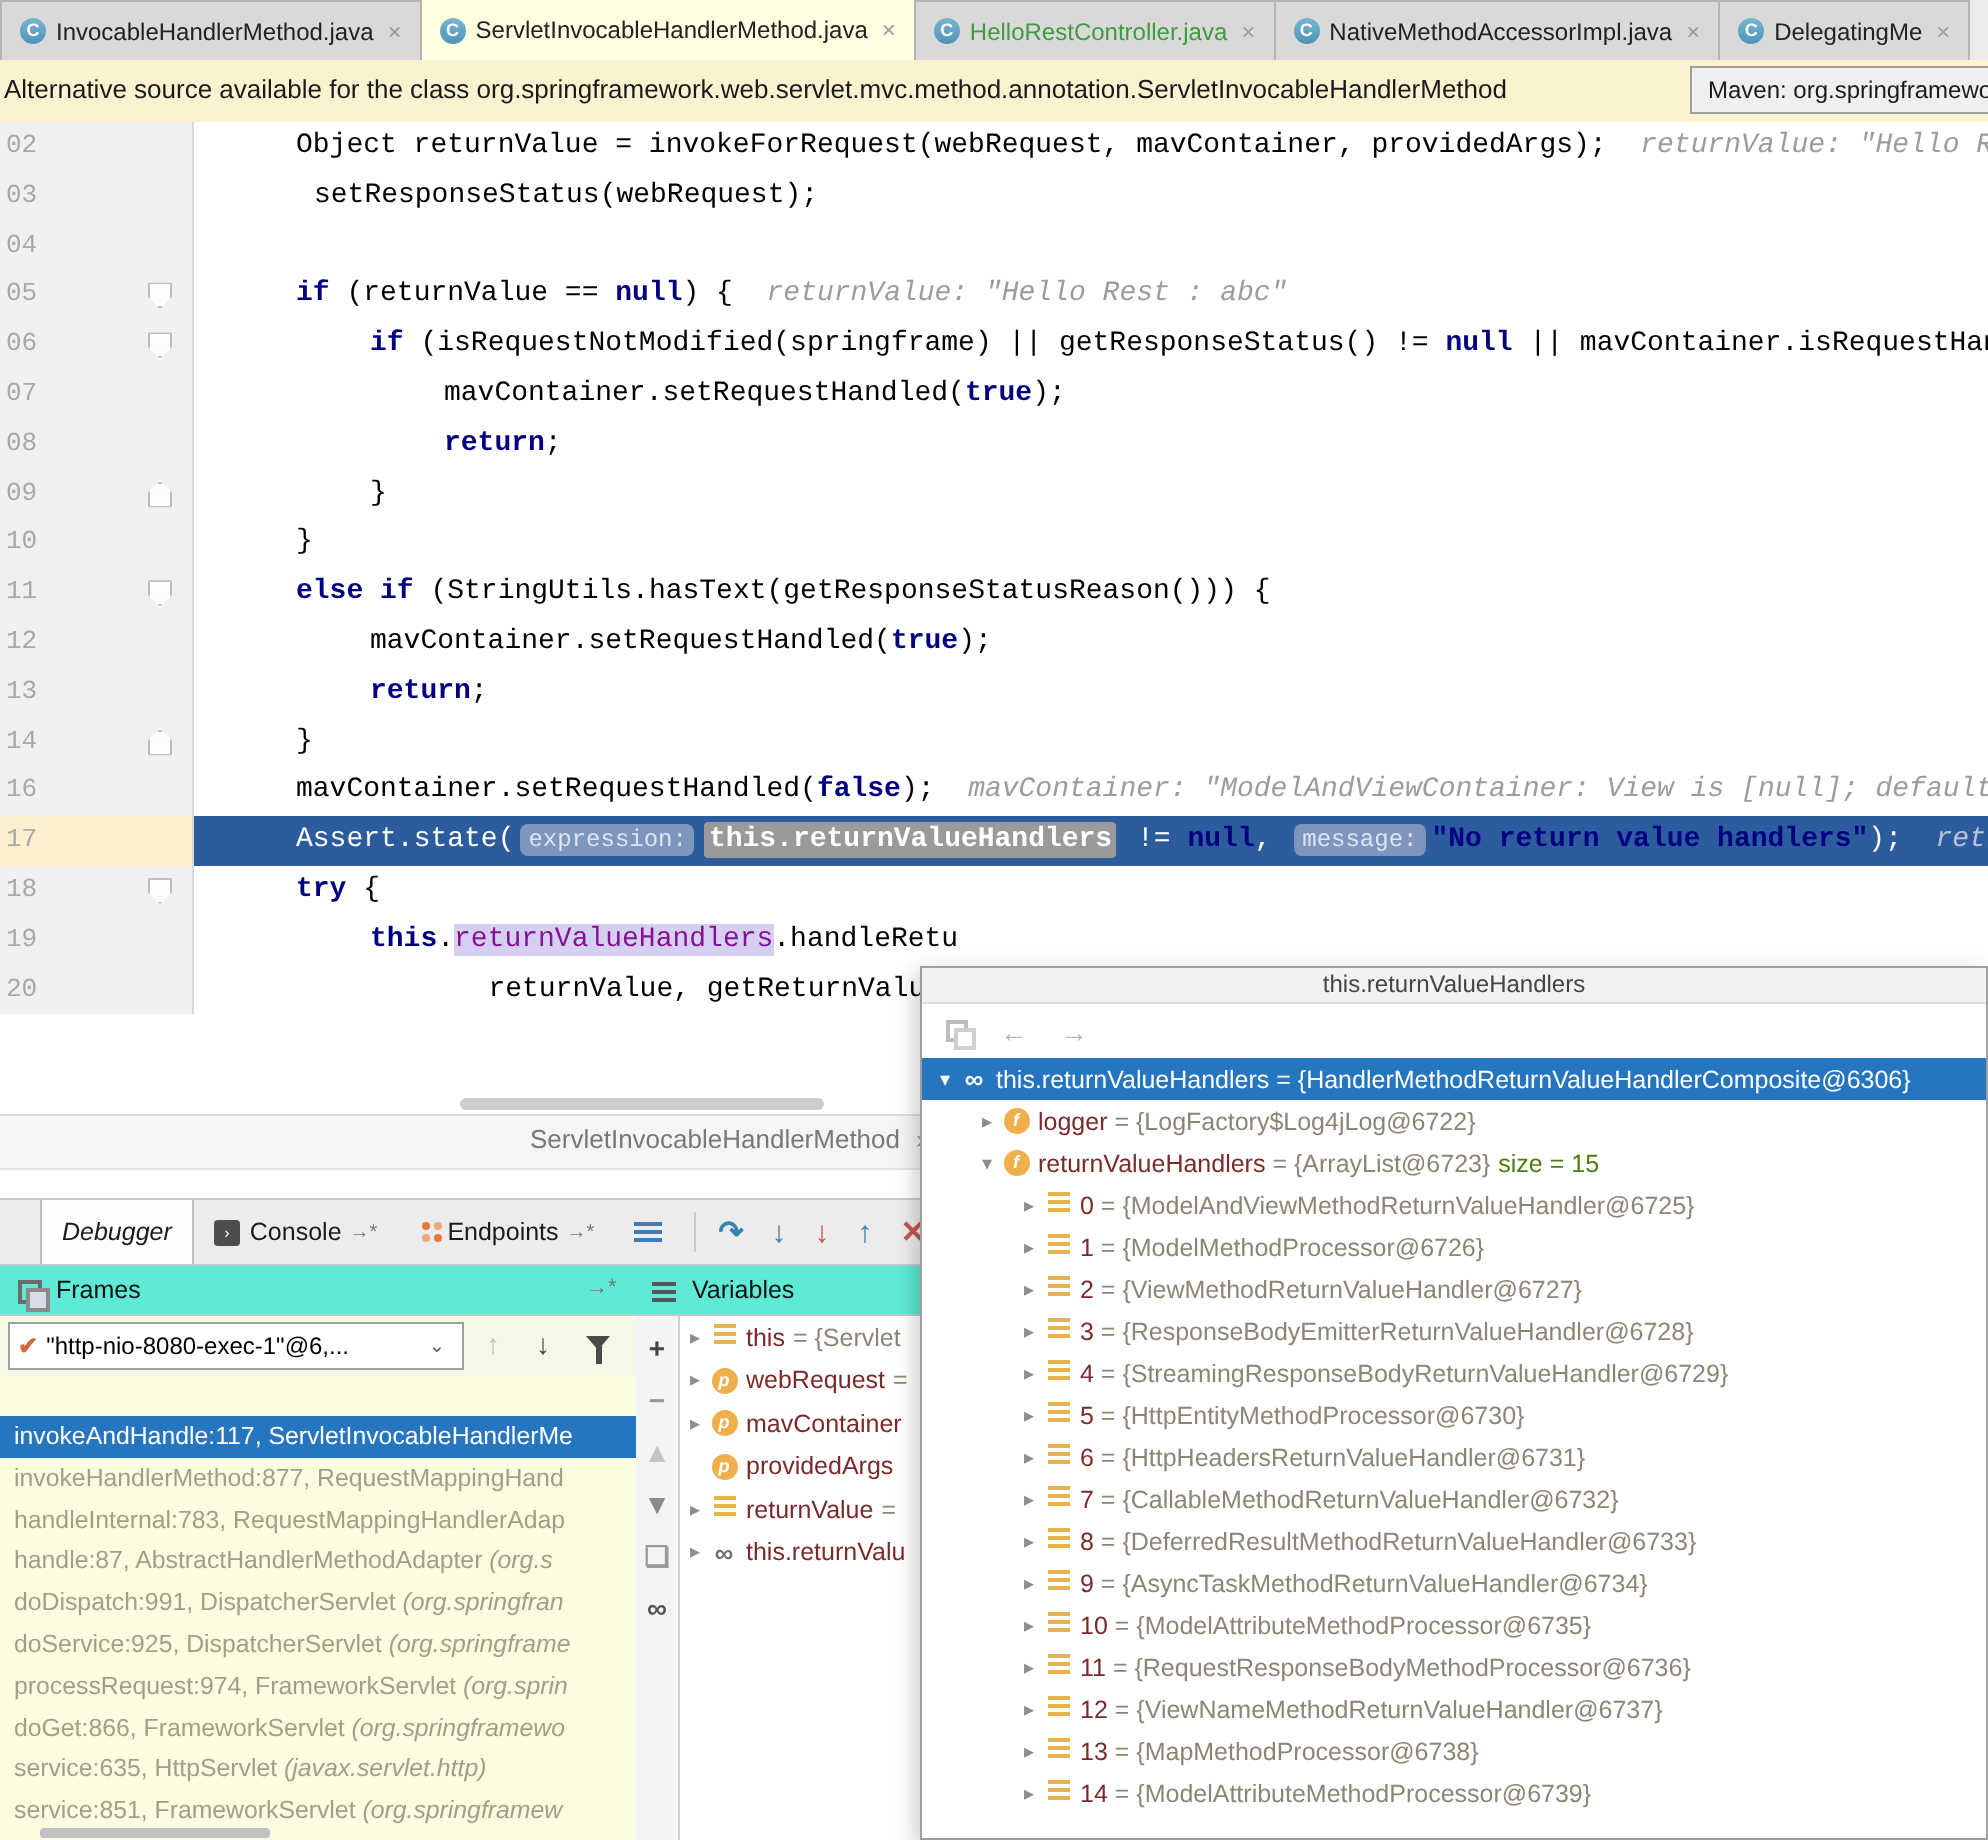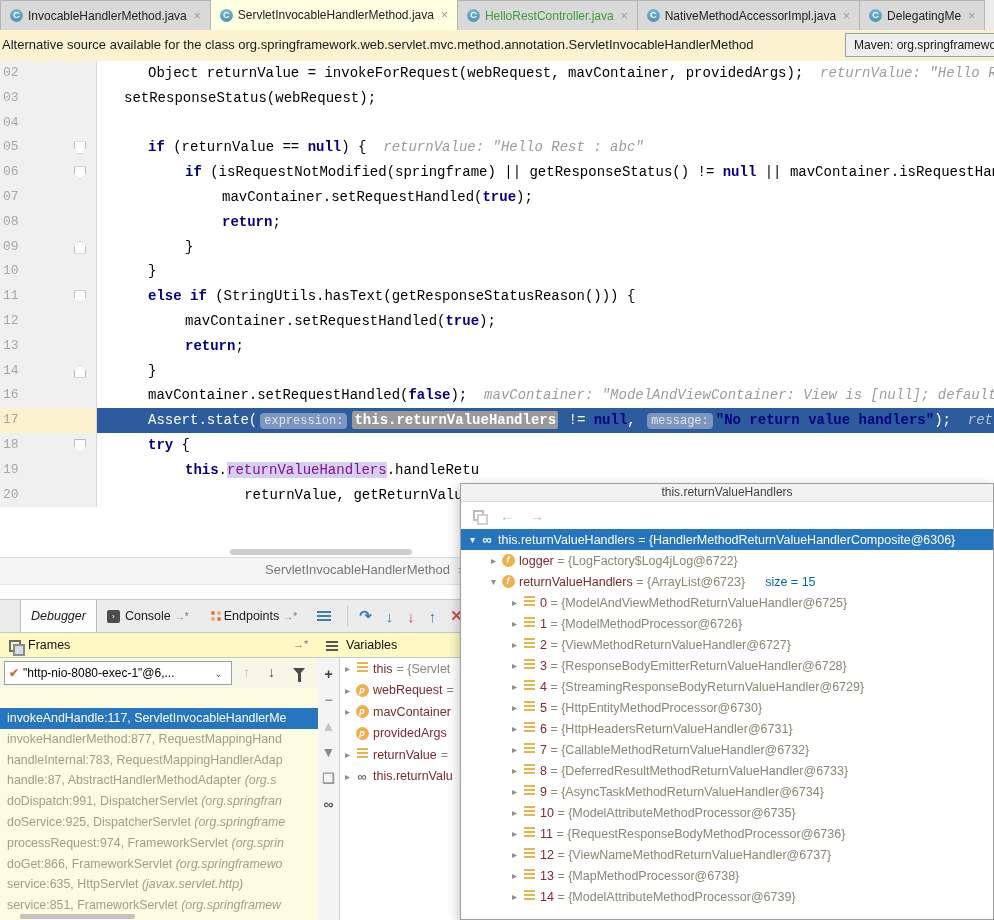--- a/index.html
+++ b/index.html
@@ -60,21 +60,21 @@
   .dtab.active{background:#FDFDFD;border:1px solid #BEBEBE;border-top:none;font-style:italic;}
   .pin{font-size:10px;color:#777;margin-left:4px;}
   .conicon{width:13px;height:13px;background:#4D4D4D;border-radius:2px;color:#fff;font-size:8px;line-height:13px;text-align:center;margin-right:5px;}
   .endicon{width:4px;height:4px;border-radius:50%;background:#E07B39;margin:0 9px 6px 2px;
            box-shadow:6px 0 0 #E8A87C,0 6px 0 #E8A87C,6px 6px 0 #E07B39;}
   .bars{display:inline-block;width:14px;height:2px;background:#3F7CB5;box-shadow:0 4px 0 #3F7CB5,0 8px 0 #3F7CB5;margin:0 12px 8px 10px;}
   .dsep{width:1px;height:20px;background:#C9C9C9;margin:0 4px;}
   .dico{font-size:15px;margin:0 7px;font-weight:bold;}
 
   
-  .phead{position:absolute;top:632px;height:26px;background:#fef9c3;border-top:1px solid #BFC9D3;
+  .phead{position:absolute;top:632px;height:26px;background:#5eead4;border-top:1px solid #BFC9D3;
          border-bottom:1px solid #BFC9D3;font-size:12.5px;color:#111;box-sizing:border-box;}
   .phead .ht{position:absolute;top:5px;}
   .sq{display:inline-block;width:8px;height:8px;border:2px solid #6c6c6c;position:relative;background:transparent;}
   .sq:after{content:"";position:absolute;left:2px;top:2px;width:8px;height:8px;border:2px solid #8a8a8a;background:#D5DEE7;}
   .hbars{display:inline-block;width:12px;height:2px;background:#555;box-shadow:0 4px 0 #555,0 8px 0 #555;}
 
   
   .frames{position:absolute;top:658px;left:0;width:318px;bottom:0;background:#FCFCE1;border-right:1px solid #B9B9B9;overflow:hidden;}
   .threadrow{position:absolute;top:2px;left:0;width:100%;height:28px;background:#F7F7E8;}
   .combo{position:absolute;left:4px;top:1px;width:228px;height:24px;background:#fff;border:1px solid #A0A0A0;
@@ -115,21 +115,21 @@
           font-size:12px;color:#444;}
   .ptool{height:27px;display:flex;align-items:center;gap:16px;padding-left:12px;color:#B8B8B8;font-size:14px;font-weight:bold;}
   .psq{display:inline-block;width:7px;height:7px;border:2px solid #BDBDBD;position:relative;}
   .psq:after{content:"";position:absolute;left:2px;top:2px;width:7px;height:7px;border:2px solid #CFCFCF;background:#fff;}
   .ptree{position:absolute;top:45px;left:0;right:0;bottom:0;overflow:hidden;}
   .prow{height:21px;display:flex;align-items:center;font-size:12.5px;white-space:nowrap;overflow:hidden;}
   .prow.sel{background:#2675BF;color:#fff;}
   .prow.sel .chev,.prow.sel .pname,.prow.sel .pval,.prow.sel .ic-watch{color:#fff;}
   .pname{color:#7A2A2A;}
   .pval{color:#8C8573;}
-  .psize{color:#0369a1;margin-left:20px;}
+  .psize{color:#4d7c0f;margin-left:4px;}
 </style>
 </head>
 <body>
 
 <div class="stage">
 
   <div class="tabbar">
       <div class="tab">
         <span class="cicon">C</span>
         <span class="lbl">InvocableHandlerMethod.java</span>
@@ -157,21 +157,21 @@
       </div>
     </div>
 
   <div class="banner">
     <div class="txt">Alternative source available for the class org.springframework.web.servlet.mvc.method.annotation.ServletInvocableHandlerMethod</div>
     <div class="btn">Maven: org.springframework:sprin</div>
   </div>
 
   <div class="editor">
       <div class="line"><div class="g"><span class="n">02</span></div><div class="code" style="padding-left: 51px;"><span>Object returnValue = invokeForRequest(webRequest, mavContainer, providedArgs);  </span><span class="hint">returnValue: "Hello Rest :</span></div></div>
-      <div class="line"><div class="g"><span class="n">03</span></div><div class="code" style="padding-left: 27px;"><span>setResponseStatus(webRequest);</span></div></div>
+      <div class="line"><div class="g"><span class="n">03</span></div><div class="code" style="padding-left: 60px;"><span>setResponseStatus(webRequest);</span></div></div>
       <div class="line"><div class="g"><span class="n">04</span></div><div class="code" style="padding-left: 51px;"></div></div>
       <div class="line"><div class="g"><span class="n">05</span><span class="fold down"></span></div><div class="code" style="padding-left: 51px;"><span class="kw">if</span><span> (returnValue == </span><span class="kw">null</span><span>) {  </span><span class="hint">returnValue: "Hello Rest : abc"</span></div></div>
       <div class="line"><div class="g"><span class="n">06</span><span class="fold down"></span></div><div class="code" style="padding-left: 88px;"><span class="kw">if</span><span> (isRequestNotModified(springframe) || getResponseStatus() != </span><span class="kw">null</span><span> || mavContainer.isRequestHandled()</span></div></div>
       <div class="line"><div class="g"><span class="n">07</span></div><div class="code" style="padding-left: 125px;"><span>mavContainer.setRequestHandled(</span><span class="kw">true</span><span>);</span></div></div>
       <div class="line"><div class="g"><span class="n">08</span></div><div class="code" style="padding-left: 125px;"><span class="kw">return</span><span>;</span></div></div>
       <div class="line"><div class="g"><span class="n">09</span><span class="fold up"></span></div><div class="code" style="padding-left: 88px;"><span>}</span></div></div>
       <div class="line"><div class="g"><span class="n">10</span></div><div class="code" style="padding-left: 51px;"><span>}</span></div></div>
       <div class="line"><div class="g"><span class="n">11</span><span class="fold down"></span></div><div class="code" style="padding-left: 51px;"><span class="kw">else if</span><span> (StringUtils.</span><span class="st">hasText</span><span>(getResponseStatusReason())) {</span></div></div>
       <div class="line"><div class="g"><span class="n">12</span></div><div class="code" style="padding-left: 88px;"><span>mavContainer.setRequestHandled(</span><span class="kw">true</span><span>);</span></div></div>
       <div class="line"><div class="g"><span class="n">13</span></div><div class="code" style="padding-left: 88px;"><span class="kw">return</span><span>;</span></div></div>

